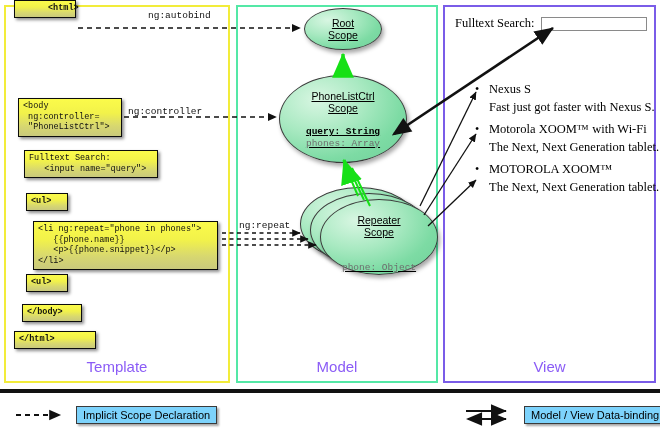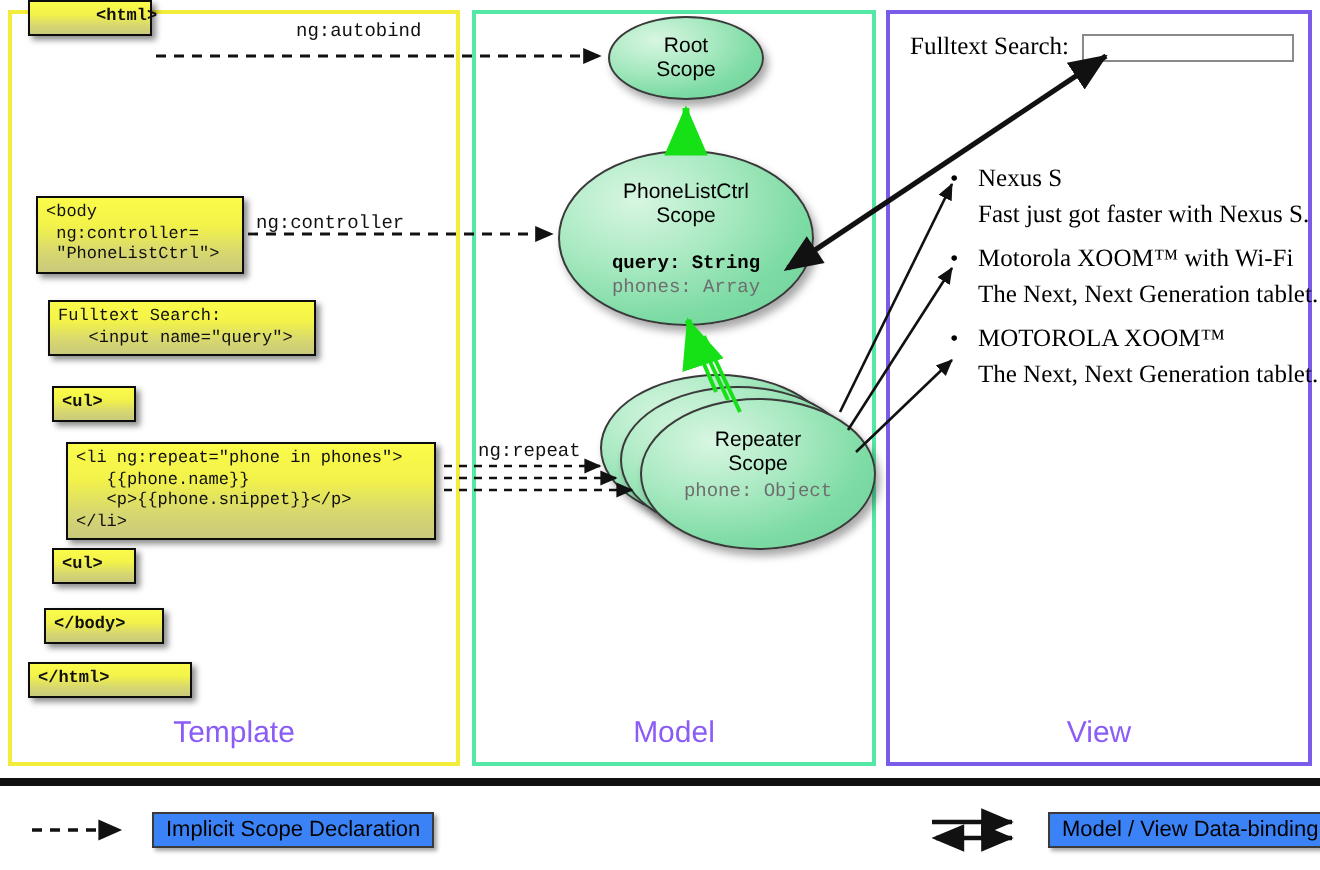--- a/index.html
+++ b/index.html
@@ -71,20 +71,21 @@
   
   .ellipse {
     position: absolute;
     border-radius: 50%;
     border: 1.5px solid #3a3a3a;
     background: radial-gradient(ellipse at 30% 28%, #d8f6e2 0%, #a8e9c1 38%, #7ddba4 68%, #6fcf99 100%);
     box-shadow: 2px 3px 4px rgba(0,0,0,0.35);
     box-sizing: border-box;
     text-align: center;
     color: #000;
+    text-decoration: underline;
   }
   .ellipse .title {
     font-family: "Liberation Sans", sans-serif;
     font-size: 10.5px;
     line-height: 12px;
   }
   .ellipse .prop {
     font-family: "Liberation Mono", monospace;
     font-size: 9.5px;
     line-height: 11.5px;
@@ -103,21 +104,21 @@
     padding-top: 14px;
   }
   #ell-ctrl .props { margin-top: 12px; }
   .rep {
     left: 304px; top: 186px;
     width: 120px; height: 78px;
   }
   #rep-back2 { left: 300px; top: 187px; width: 118px; height: 74px; }
   #rep-back1 { left: 310px; top: 193px; width: 118px; height: 74px; }
   #rep-front { left: 320px; top: 199px; width: 118px; height: 76px; padding-top: 14px; }
-  #rep-front .props { margin-top: 2px; }
+  #rep-front .props { margin-top: 24px; }
 
   
   #view-inner {
     position: absolute;
     left: 449px; top: 10px;
     width: 202px; height: 350px;
     font-family: "Liberation Serif", serif;
     color: #000;
   }
   #search-row {
@@ -210,21 +211,21 @@
   #legend-2 { left: 296px; top: 5px; }
   #legend-3 { left: 462px; top: 5px; }
   .legend-glyph {
     width: 56px;
     height: 22px;
     margin-right: 6px;
     flex: 0 0 auto;
   }
   .legend-box {
     border: 1.5px solid #3a3a3a;
-    background: #3b82f6;
+    background: #7dd3fc;
     box-shadow: 1.5px 1.5px 2px rgba(0,0,0,0.35);
     font-size: 11px;
     color: #000;
     padding: 2px 6px;
     white-space: nowrap;
     font-family: "Liberation Sans", sans-serif;
   }
 </style>
 </head>
 <body>

